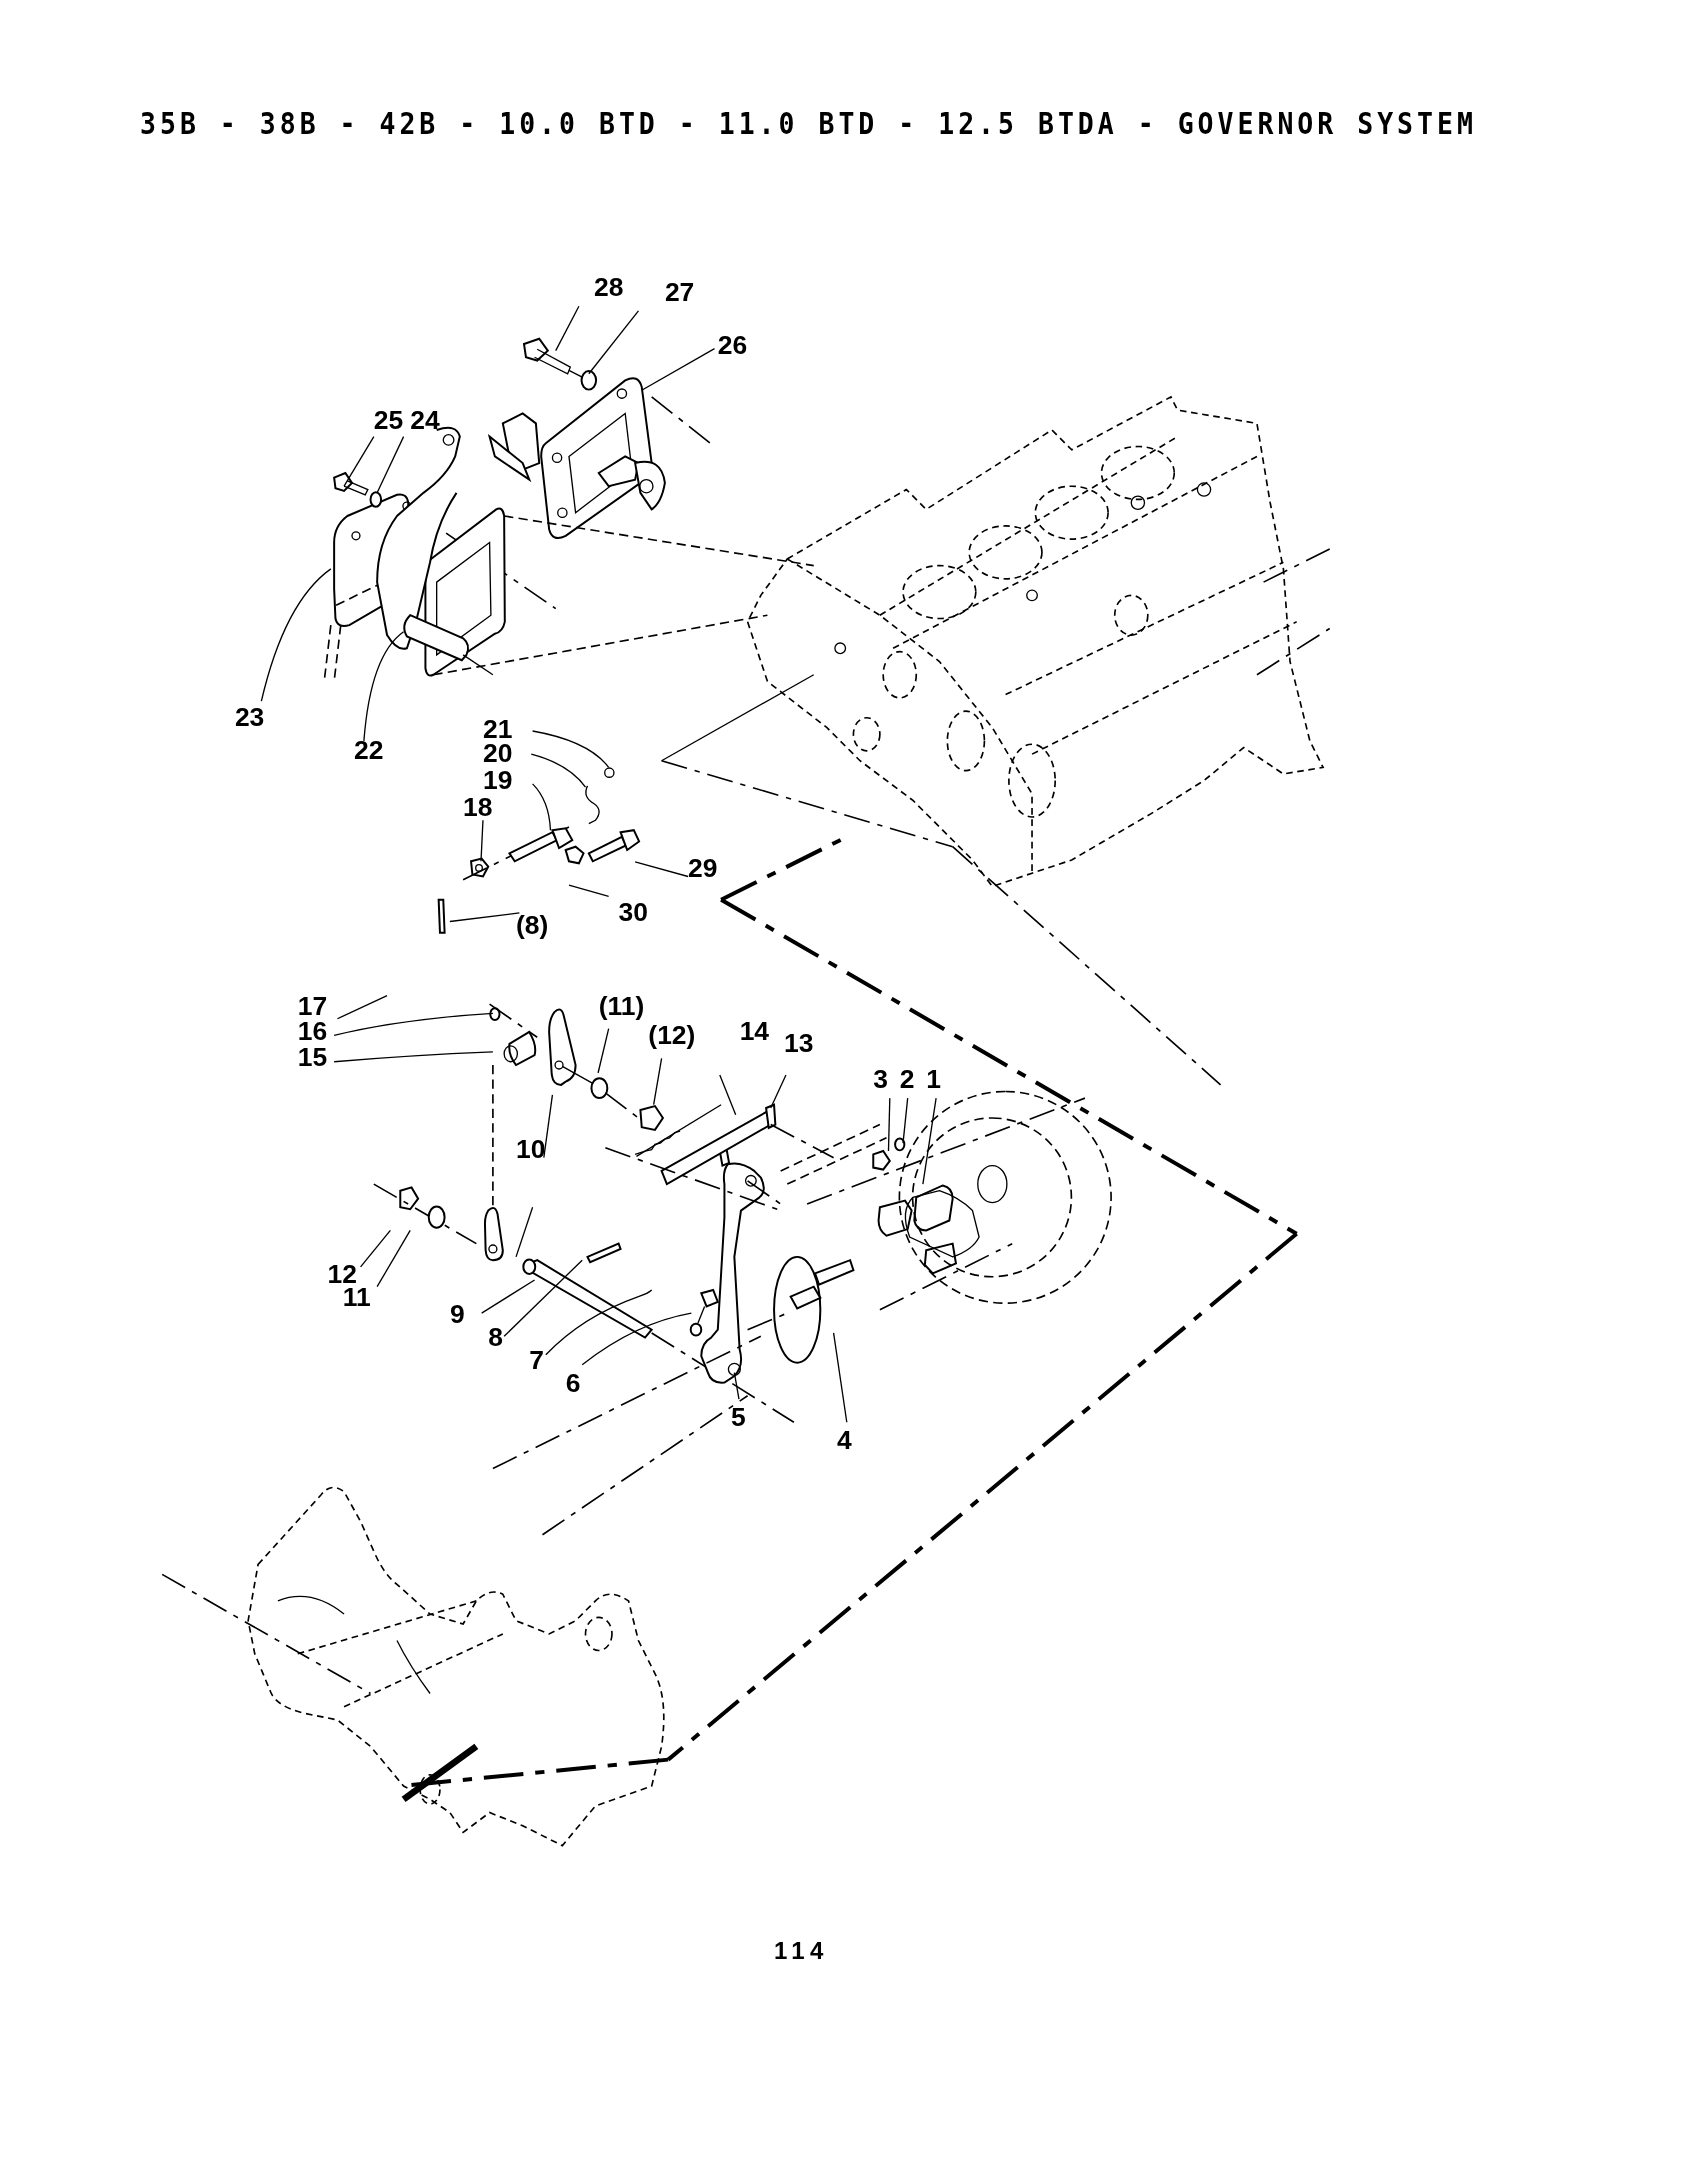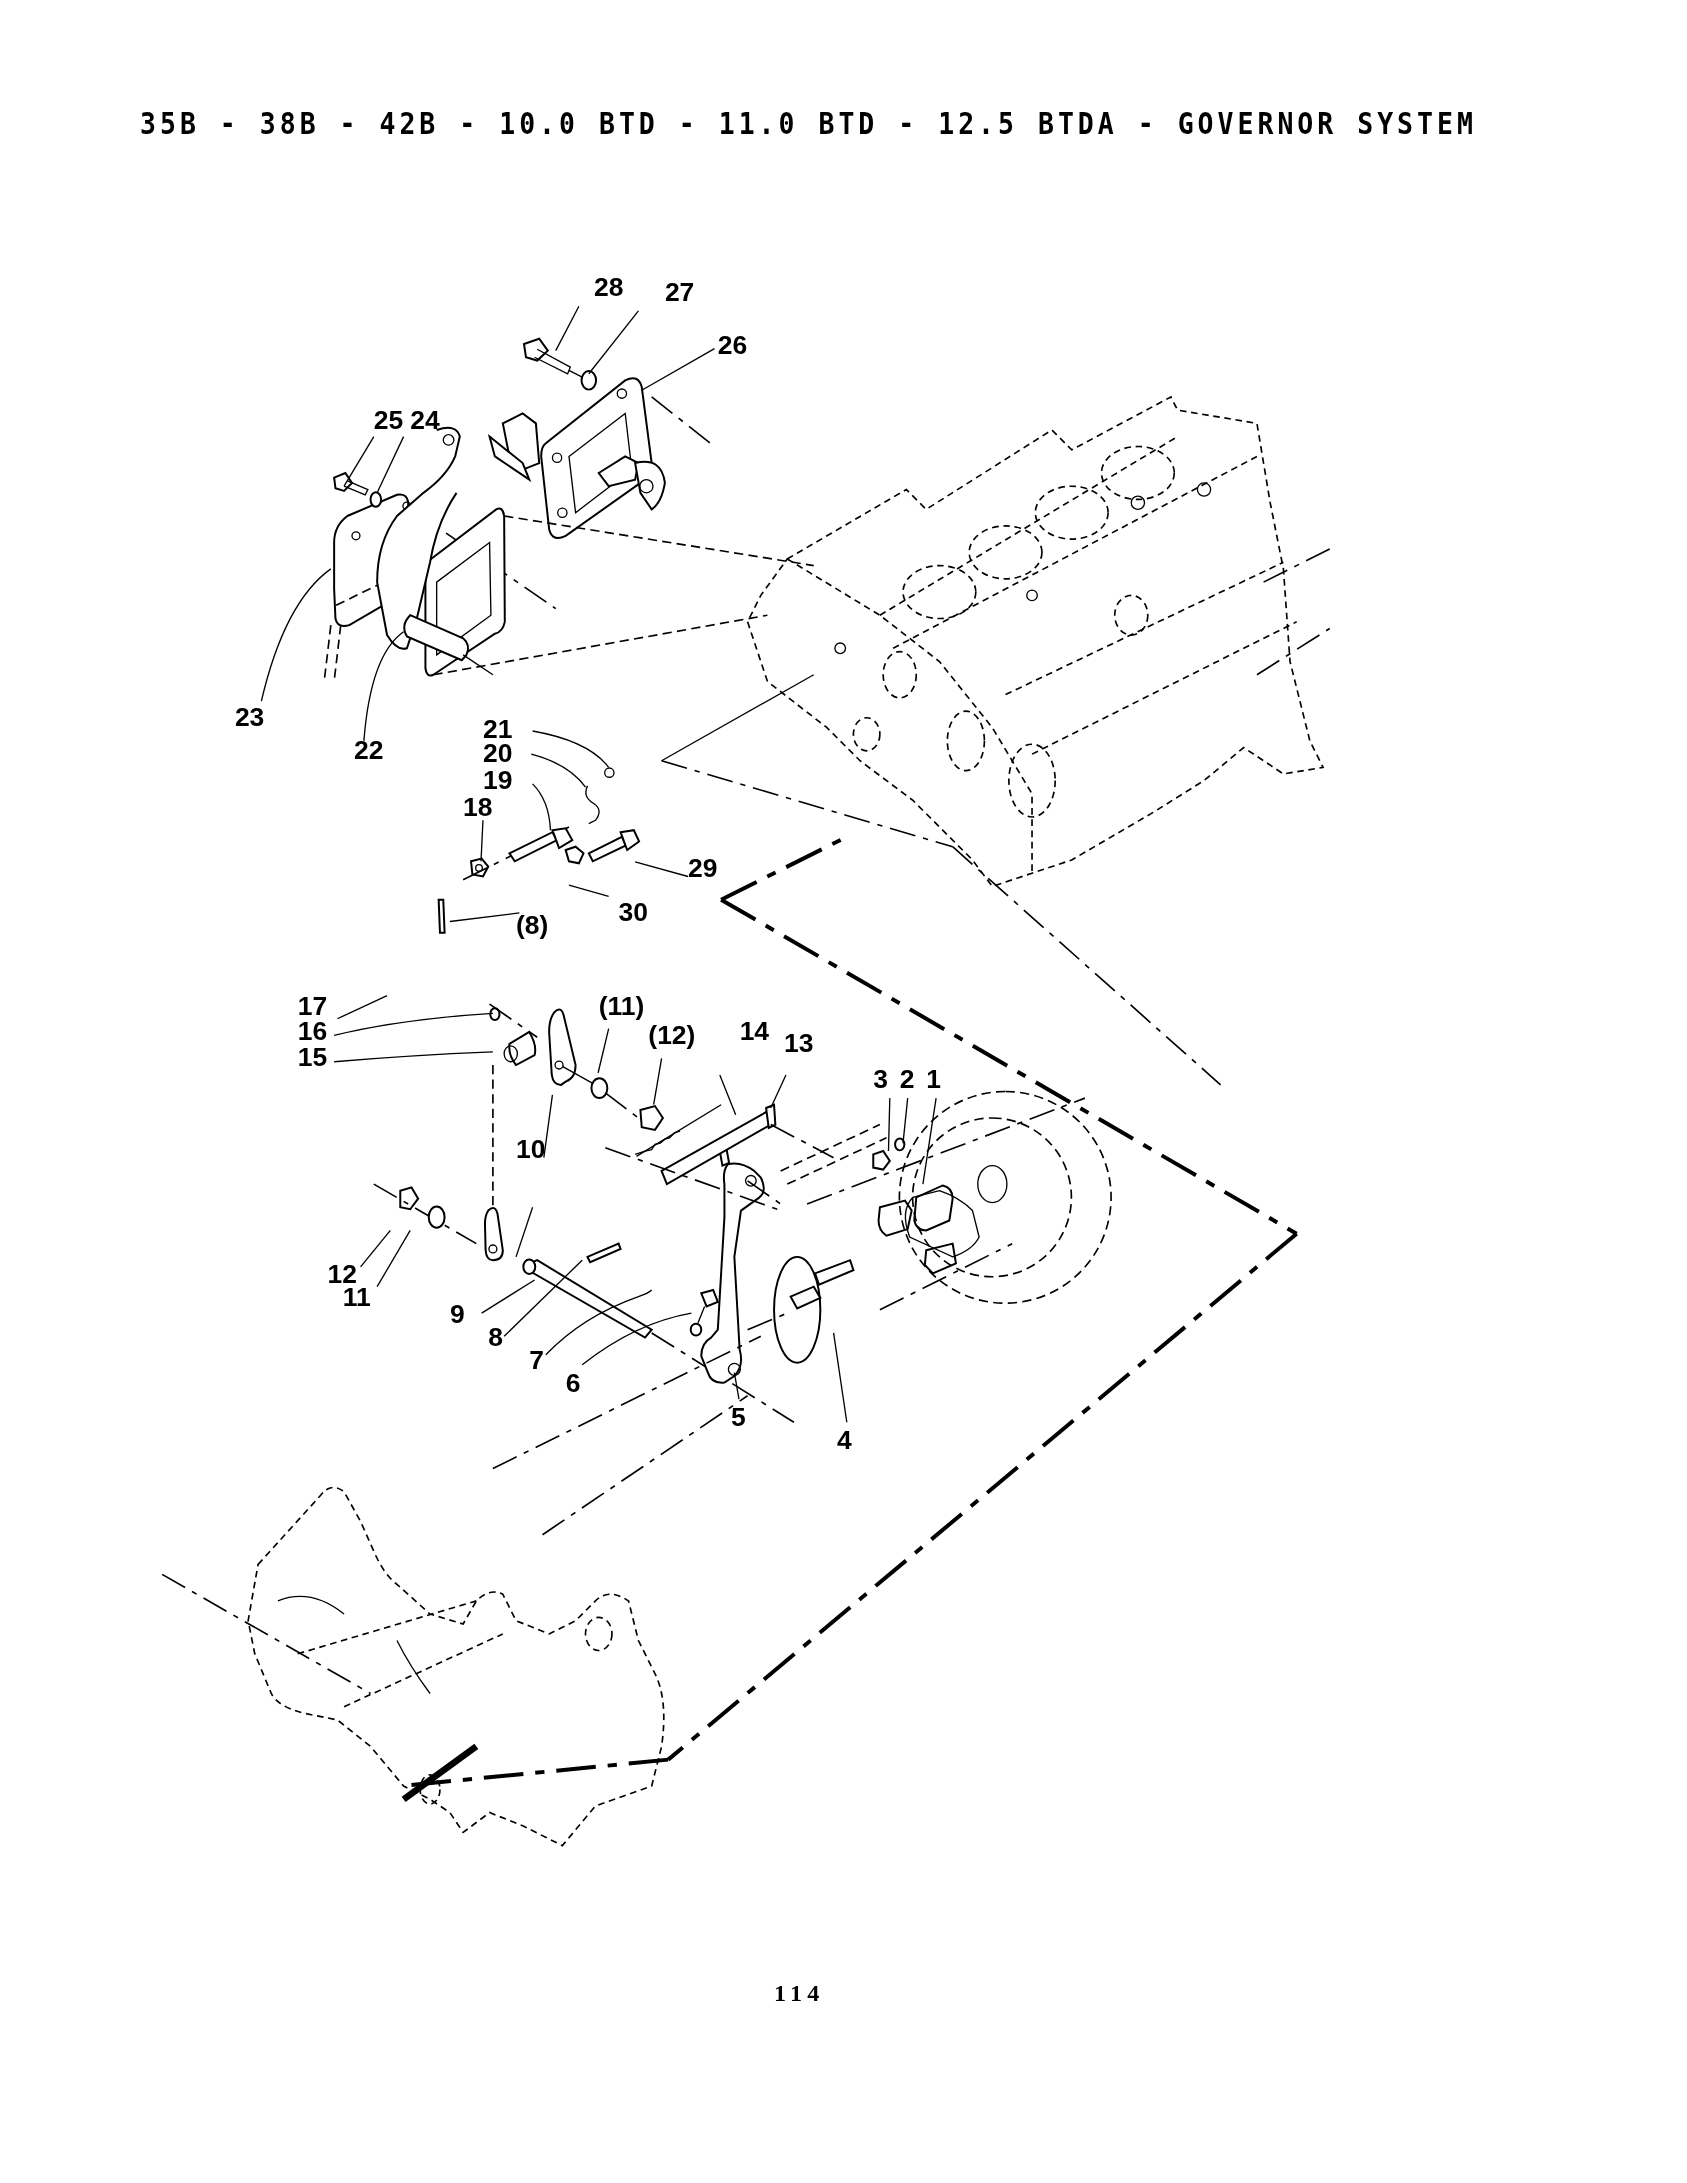--- a/index.html
+++ b/index.html
@@ -4,22 +4,22 @@
   <style>
     html, body { margin: 0; padding: 0; background: #ffffff; }
     body { width: 1687px; height: 2183px; position: relative; overflow: hidden; font-family: "Liberation Sans", sans-serif; color: #000; }
     .page-title {
       position: absolute; left: 140px; top: 105px;
       font-family: "DejaVu Sans Mono", monospace; font-weight: bold;
       font-size: 26.5px; letter-spacing: 4px; white-space: nowrap;
       transform: scaleY(1.15); transform-origin: left top;
     }
     .page-number {
-      position: absolute; left: 774px; top: 1980px;
-      font-family: Liberation Serif, serif; font-weight: bold;
+      position: absolute; left: 774px; top: 1937px;
+      font-family: Liberation Sans, sans-serif; font-weight: bold;
       font-size: 24px; letter-spacing: 5.3px;
     }
     svg.drawing { position: absolute; left: 0; top: 0; width: 1687px; height: 2183px; }
     .callout { font-family: "Liberation Sans", sans-serif; font-weight: bold; font-size: 40px; fill: #000; }
     .thin { stroke: #000; fill: none; stroke-width: 2; }
     .dash { stroke: #000; fill: none; stroke-width: 2.5; stroke-dasharray: 14 8; }
     .chain { stroke: #000; fill: none; stroke-width: 2.5; stroke-dasharray: 40 12 8 12; }
     .heavy { stroke: #000; fill: none; stroke-width: 6; stroke-dasharray: 60 18 14 18; }
     .part { stroke: #000; fill: #fff; stroke-width: 3; }
     .ghost { stroke: #000; fill: none; stroke-width: 2.5; stroke-dasharray: 10 7; }

